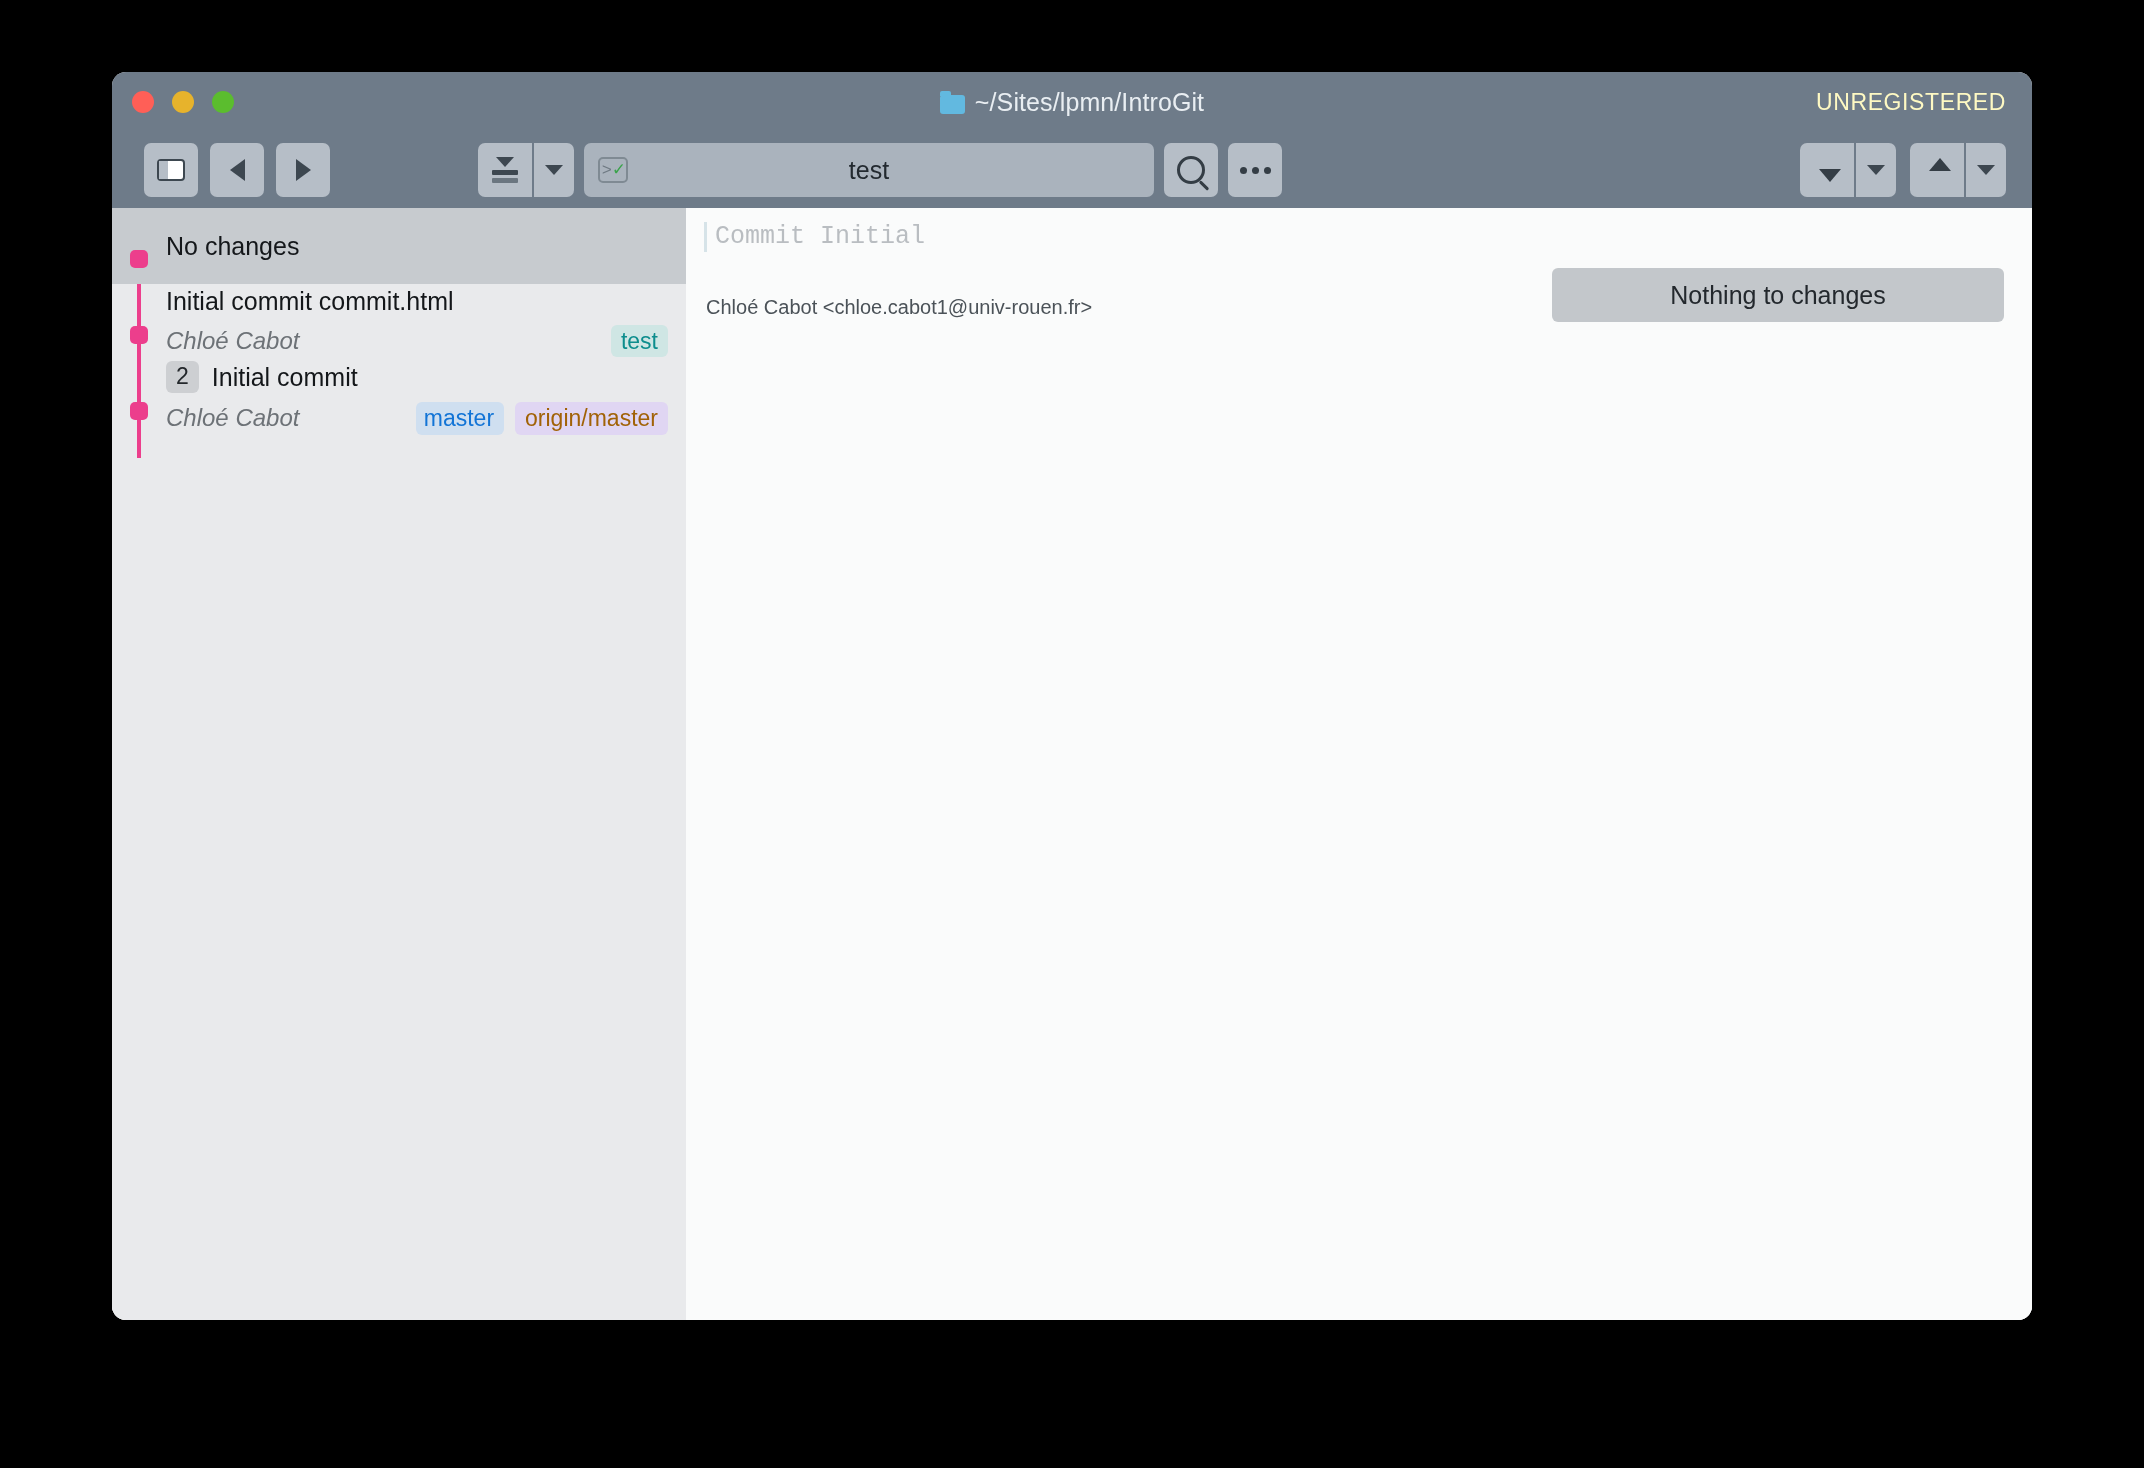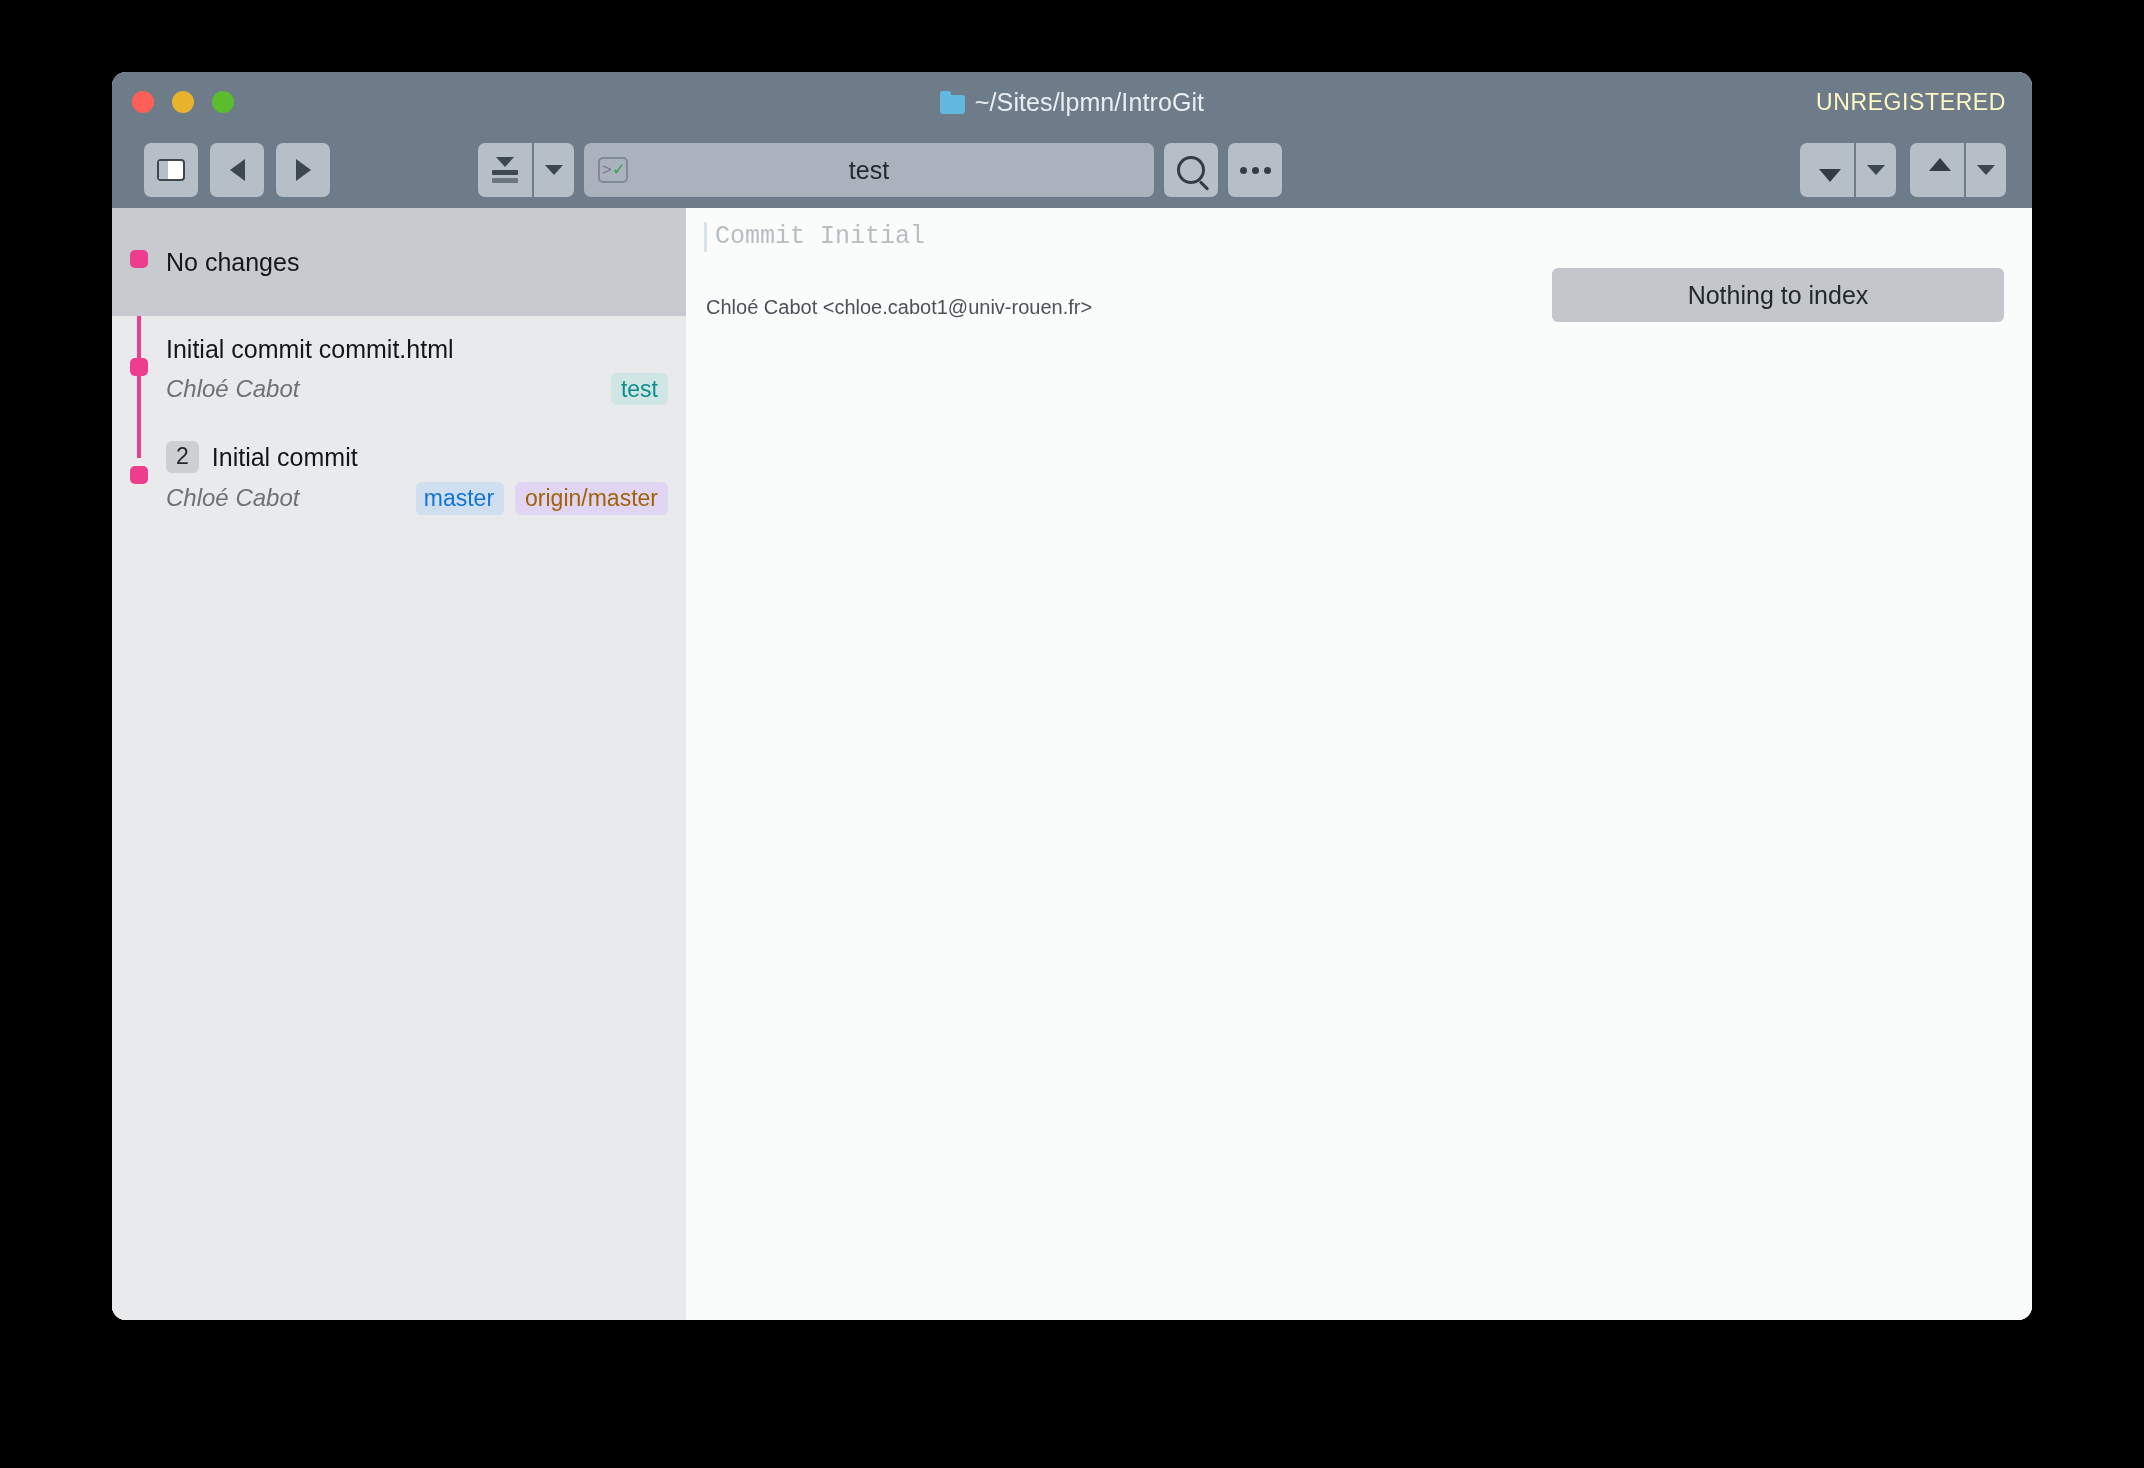--- a/index.html
+++ b/index.html
@@ -303,21 +303,21 @@
     position: absolute;
     left: 25px;
     top: 58px;
     width: 4px;
     background: #ec3e8c;
     height: 192px;
   }
 
   .commit-row {
     position: relative;
-    height: 108px;
+    height: 76px;
     padding: 0;
     box-sizing: border-box;
   }
   .commit-row.selected { background: #c7cbcf; }
 
   .graph-node {
     position: absolute;
     left: 18px;
     top: 42px;
     width: 18px;
@@ -556,18 +556,18 @@
           </div>
         </div>
       </div>
     </div>
 
     <div id="content">
       <div id="commit-message-box">
         <div id="commit-message-placeholder">Commit Initial</div>
       </div>
       <div id="commit-author">Chloé Cabot &lt;chloe.cabot1@univ-rouen.fr&gt;</div>
-      <button id="commit-button">Nothing to index</button>
+      <button id="commit-button">Nothing to changes</button>
 
     </div>
 
   </div>
 </div>
 
 </body></html>

